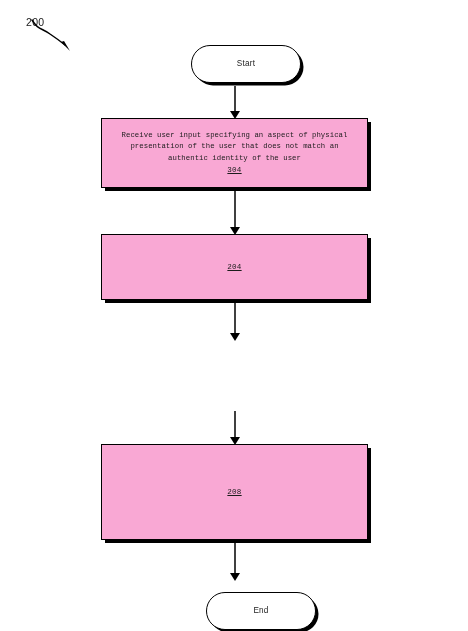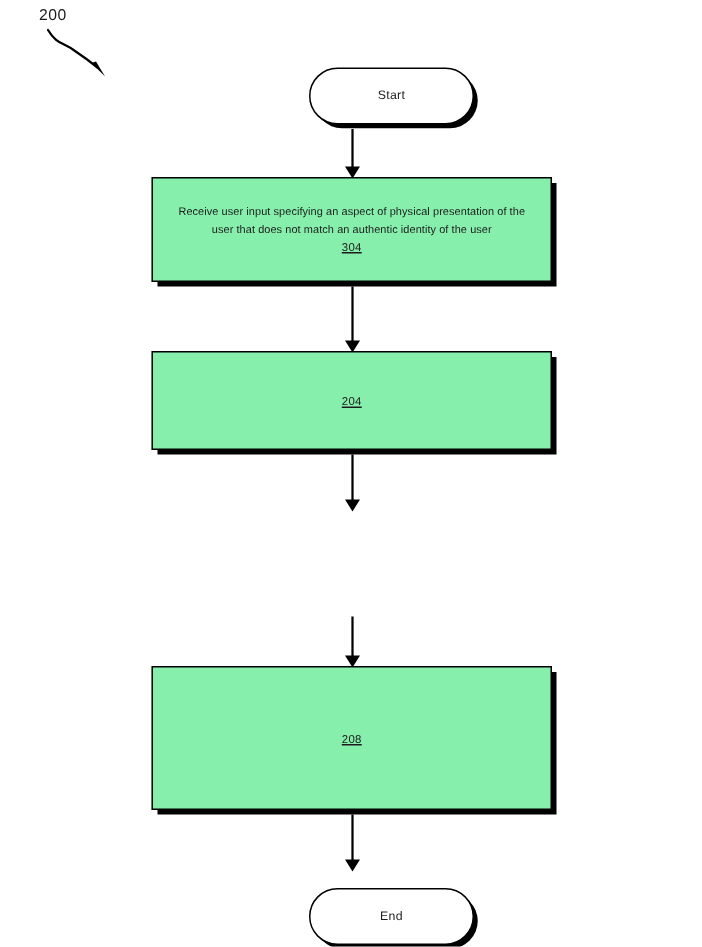--- a/index.html
+++ b/index.html
@@ -23,21 +23,21 @@
     left: 0;
     top: 0;
     width: 468px;
     height: 631px;
   }
 
   
   .fig-label {
     position: absolute;
     left: 26px;
-    top: 4px;
+    top: 16px;
     font-size: 10.5px;
     letter-spacing: 0.3px;
     color: #1a1a1a;
     white-space: nowrap;
   }
 
   .lead-arrow {
     position: absolute;
     left: 28px;
     top: 14px;
@@ -58,46 +58,47 @@
     justify-content: center;
   }
   .terminator .term-label {
     font-size: 8.2px;
     color: #1c1c1c;
     letter-spacing: 0.2px;
     line-height: 1;
   }
 
   #node-start {
-    left: 206px;
+    left: 191px;
     top: 45px;
     width: 110px;
     height: 38px;
     justify-content: center;
   }
   #node-end {
     left: 206px;
     top: 592px;
     width: 110px;
     height: 38px;
   }
 
   
   .process-box {
     position: absolute;
     box-sizing: border-box;
     border: 1.6px solid #000000;
-    background: #86efac;
+    background: #f9a8d4;
     box-shadow: 3.5px 3.5px 0 -0.5px #000000;
     display: flex;
     flex-direction: column;
     align-items: center;
     justify-content: center;
     padding: 4px 10px;
     text-align: center;
+    font-family: Liberation Mono, monospace;
   }
   .process-box .box-text {
     font-size: 7.3px;
     line-height: 1.58;
     color: #1c1c1c;
     letter-spacing: 0.05px;
     max-width: 252px;
   }
   .process-box .box-ref {
     font-size: 7.6px;

